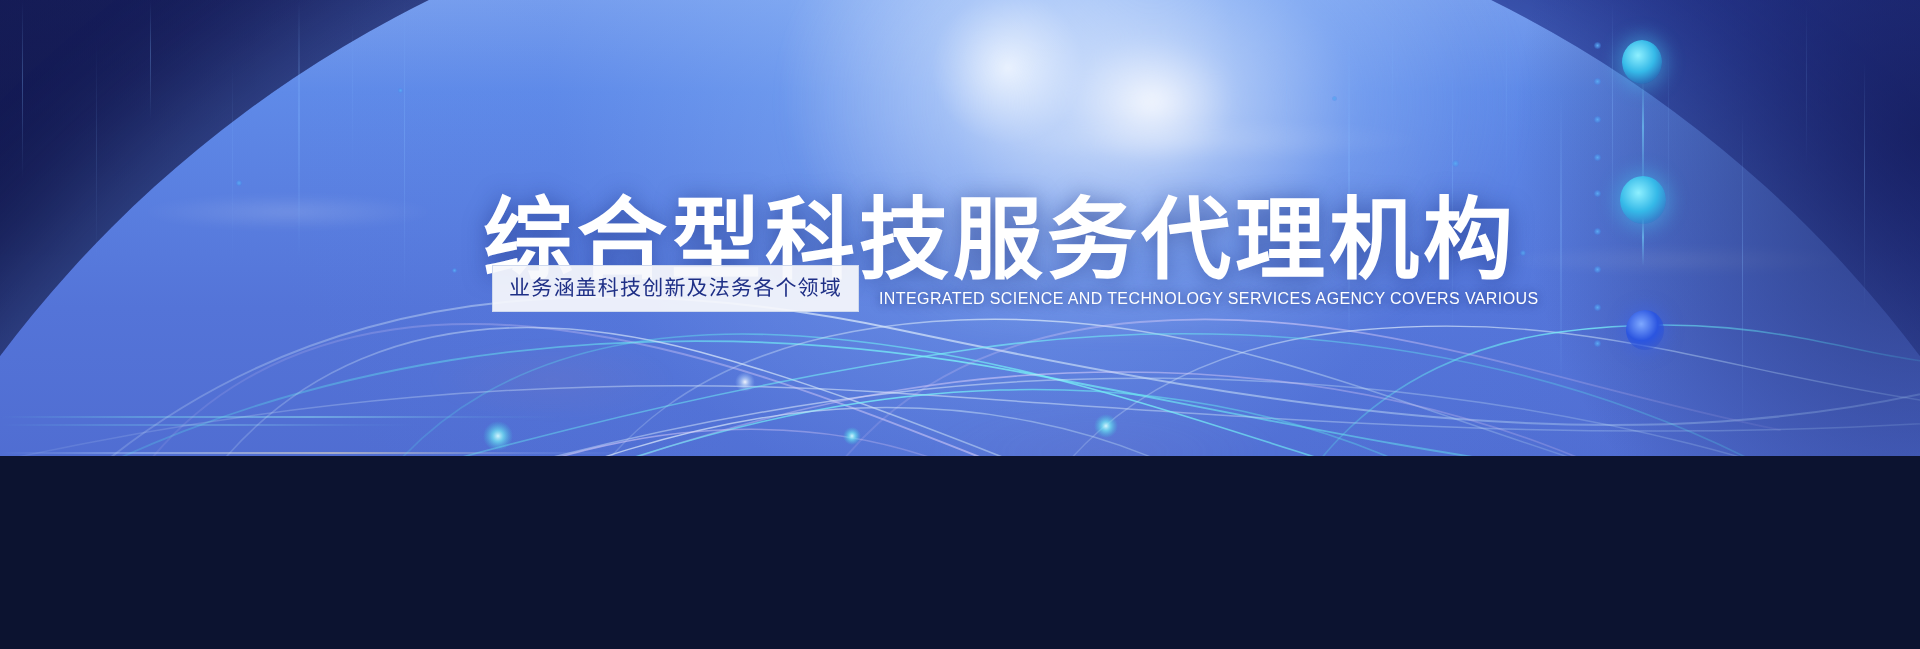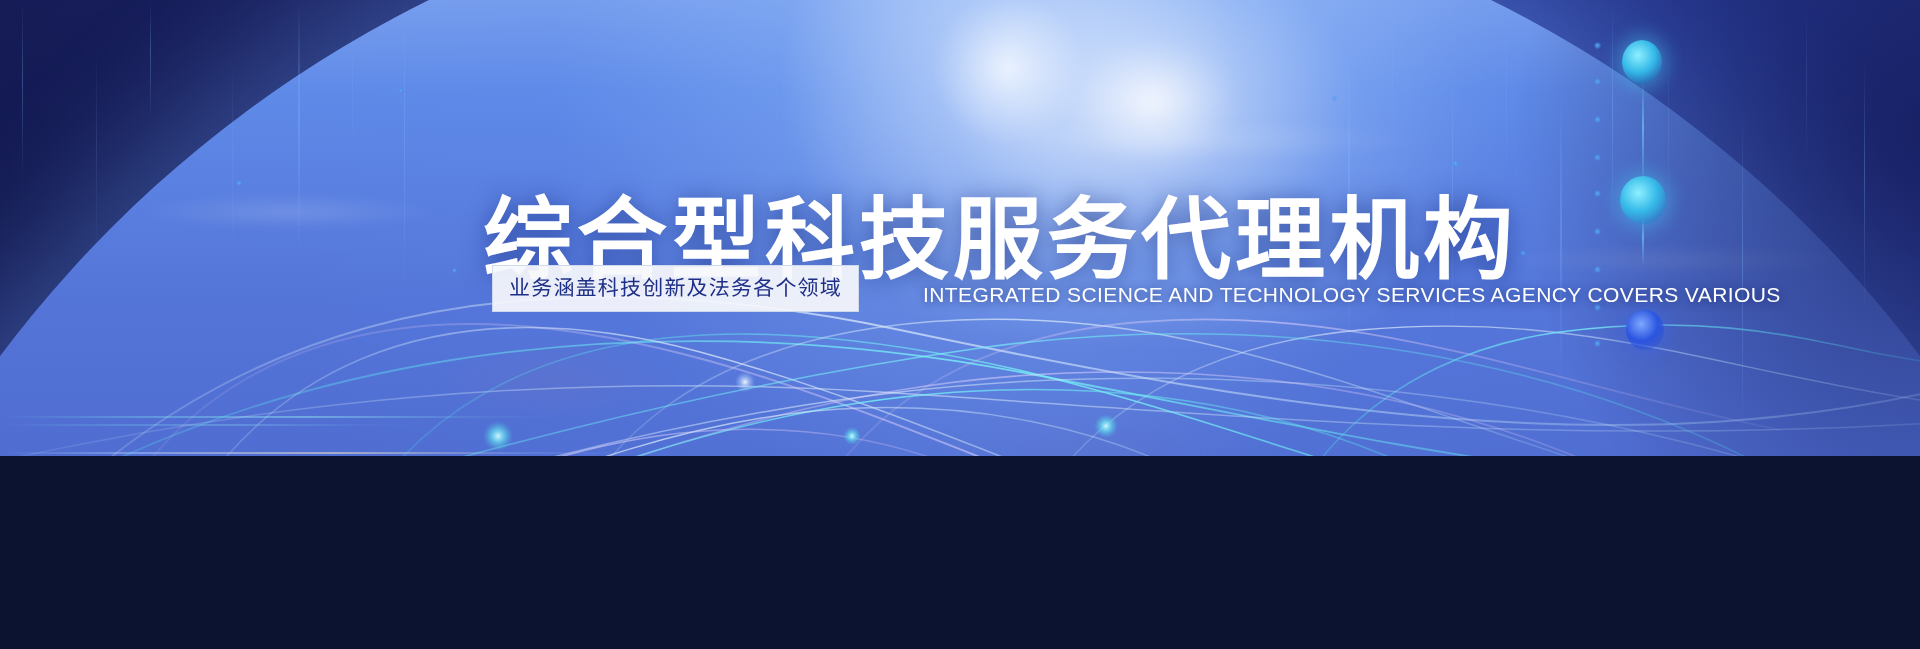--- a/index.html
+++ b/index.html
@@ -198,27 +198,26 @@
     background: rgba(246,248,252,0.93);
     padding: 9px 16px 11px 16px;
     font-size: 21px;
     line-height: 1.2;
     color: #1e2f86;
     letter-spacing: 1.2px;
     white-space: nowrap;
   }
   .eng {
     padding-top: 5px;
-    font-size: 21px;
+    font-size: 16px;
     line-height: 1.62;
     color: #ffffff;
     letter-spacing: 0.4px;
     white-space: nowrap;
     text-shadow: 0 1px 8px rgba(15,30,90,0.6);
-    margin-left: 44px;
   }
   .eng-line { display: block; }
 </style>
 </head>
 <body>
 
 <div class="banner">
 
   <div class="bg-base"></div>
   <div class="bg-vignette-topleft"></div>

